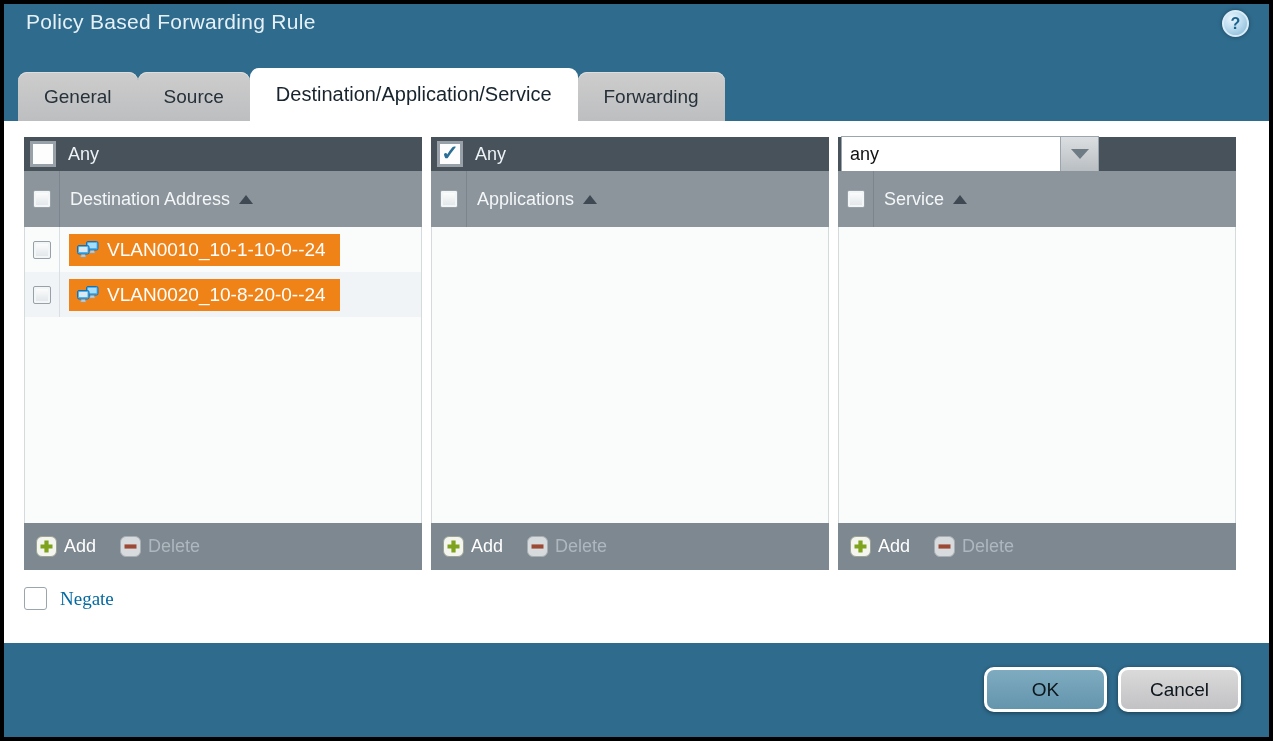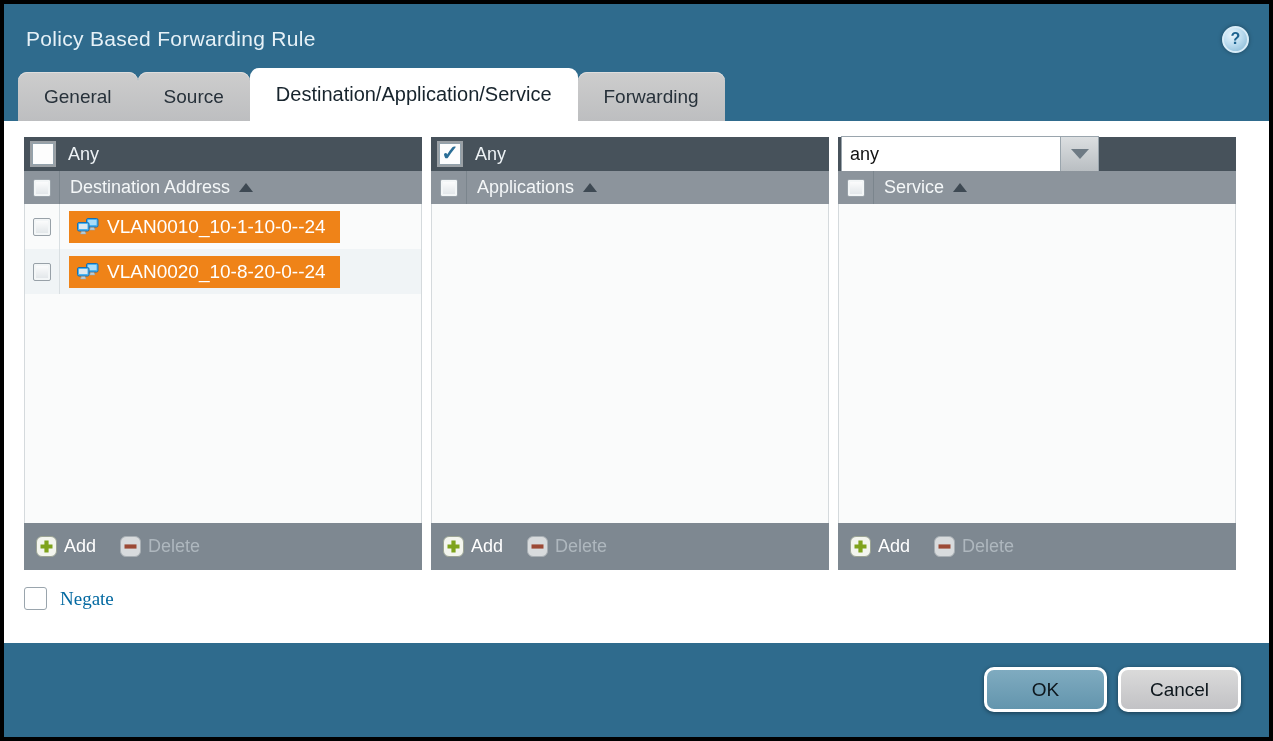--- a/index.html
+++ b/index.html
@@ -9,21 +9,21 @@
   .dialog {
     width:1273px; height:741px;
     border:4px solid #000;
     background:#2F6B8D;
     display:flex; flex-direction:column;
     position:relative;
   }
 
   
   .title-bar {
-    height:64px; display:flex; align-items:center; justify-content:space-between;
+    height:64px; display:flex; align-items:flex-start; justify-content:space-between;
     padding:6px 20px 0 22px; flex:0 0 auto;
   }
   .title-bar h1 { font-size:21px; font-weight:400; color:#e6f1f7; letter-spacing:.3px; }
   .help-icon {
     width:27px; height:27px; border-radius:50%;
     background:radial-gradient(circle at 35% 30%, #eaf6fd 0%, #bcdcef 45%, #7fb3d2 100%);
     border:2px solid #d9ecf7;
     box-shadow:0 0 4px rgba(0,0,0,.35);
     color:#1c628f; font-size:16px; font-weight:bold;
     display:flex; align-items:center; justify-content:center;
@@ -69,21 +69,21 @@
 
   .cb-small {
     width:18px; height:18px; border-radius:2px;
     background:linear-gradient(#ffffff,#dfe4e7);
     border:1px solid #98a1a8;
     box-shadow:inset 0 0 0 2px #f3f6f7;
     cursor:pointer; flex:0 0 auto;
   }
 
   .col-header {
-    background:#8C949C; height:33px; flex:0 0 auto;
+    background:#8C949C; height:56px; flex:0 0 auto;
     display:flex; align-items:center;text-align:right;
   }
   .col-header .cb-cell {
     width:36px; height:100%; display:flex; align-items:center; justify-content:center;
     border-right:1px solid #7b858d; flex:0 0 auto;
   }
   .col-label { color:#f4f7f8; font-size:18px; margin-left:10px; display:flex; align-items:center; gap:9px; }
   .sort-up {
     width:0; height:0;
     border-left:7px solid transparent; border-right:7px solid transparent;

